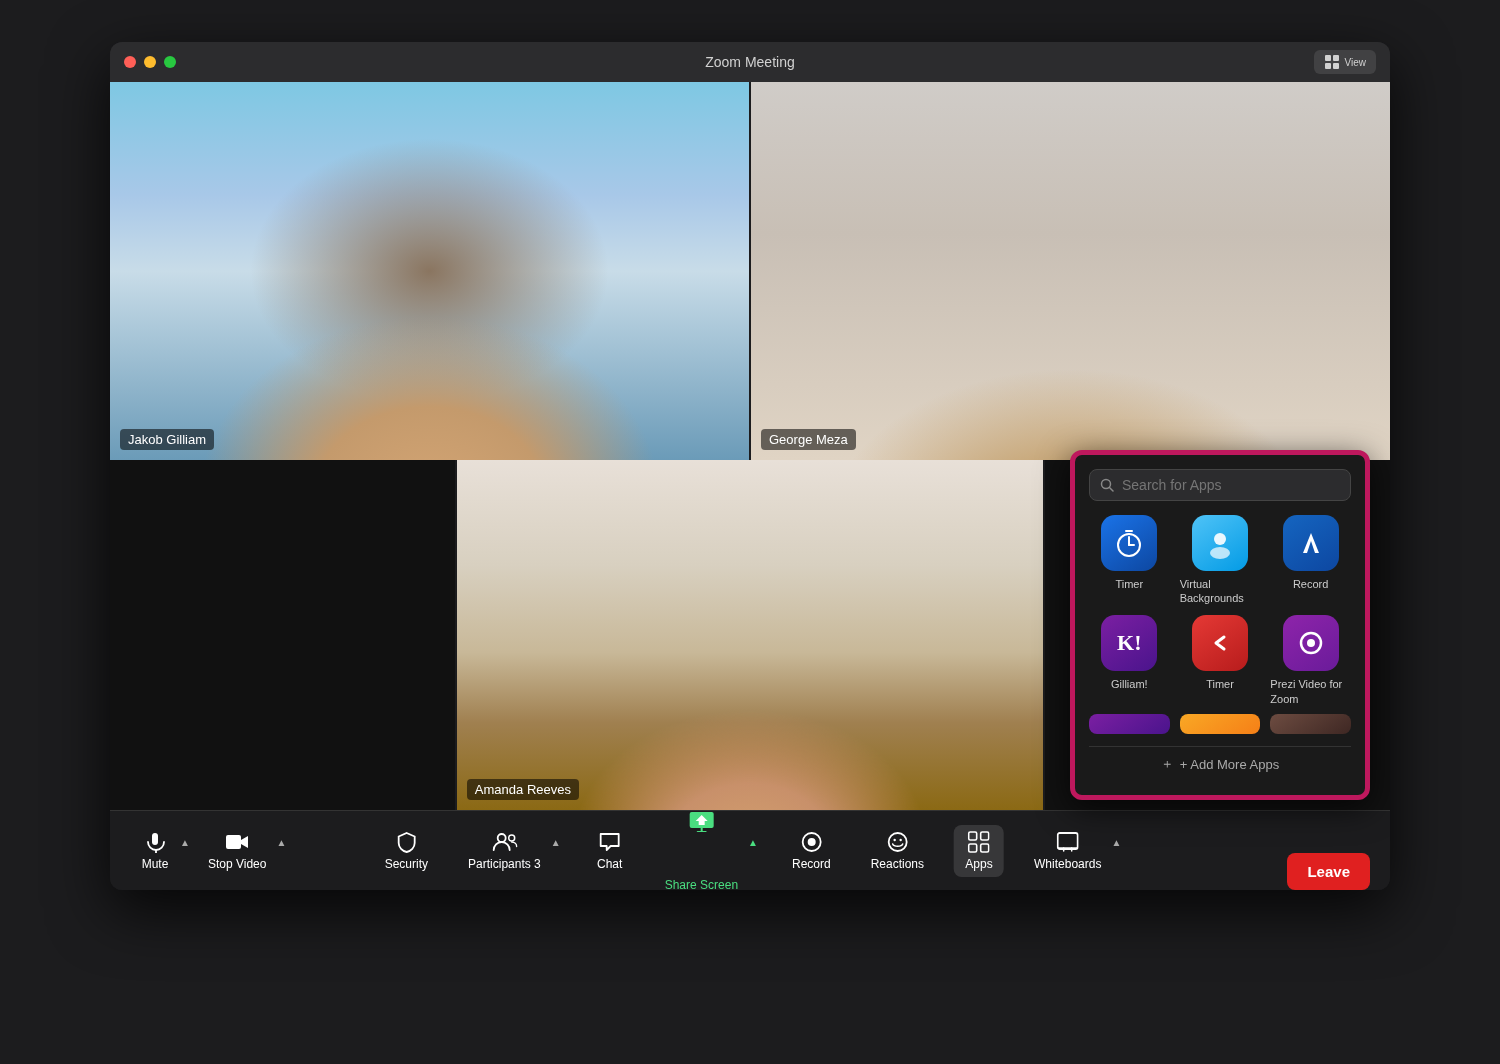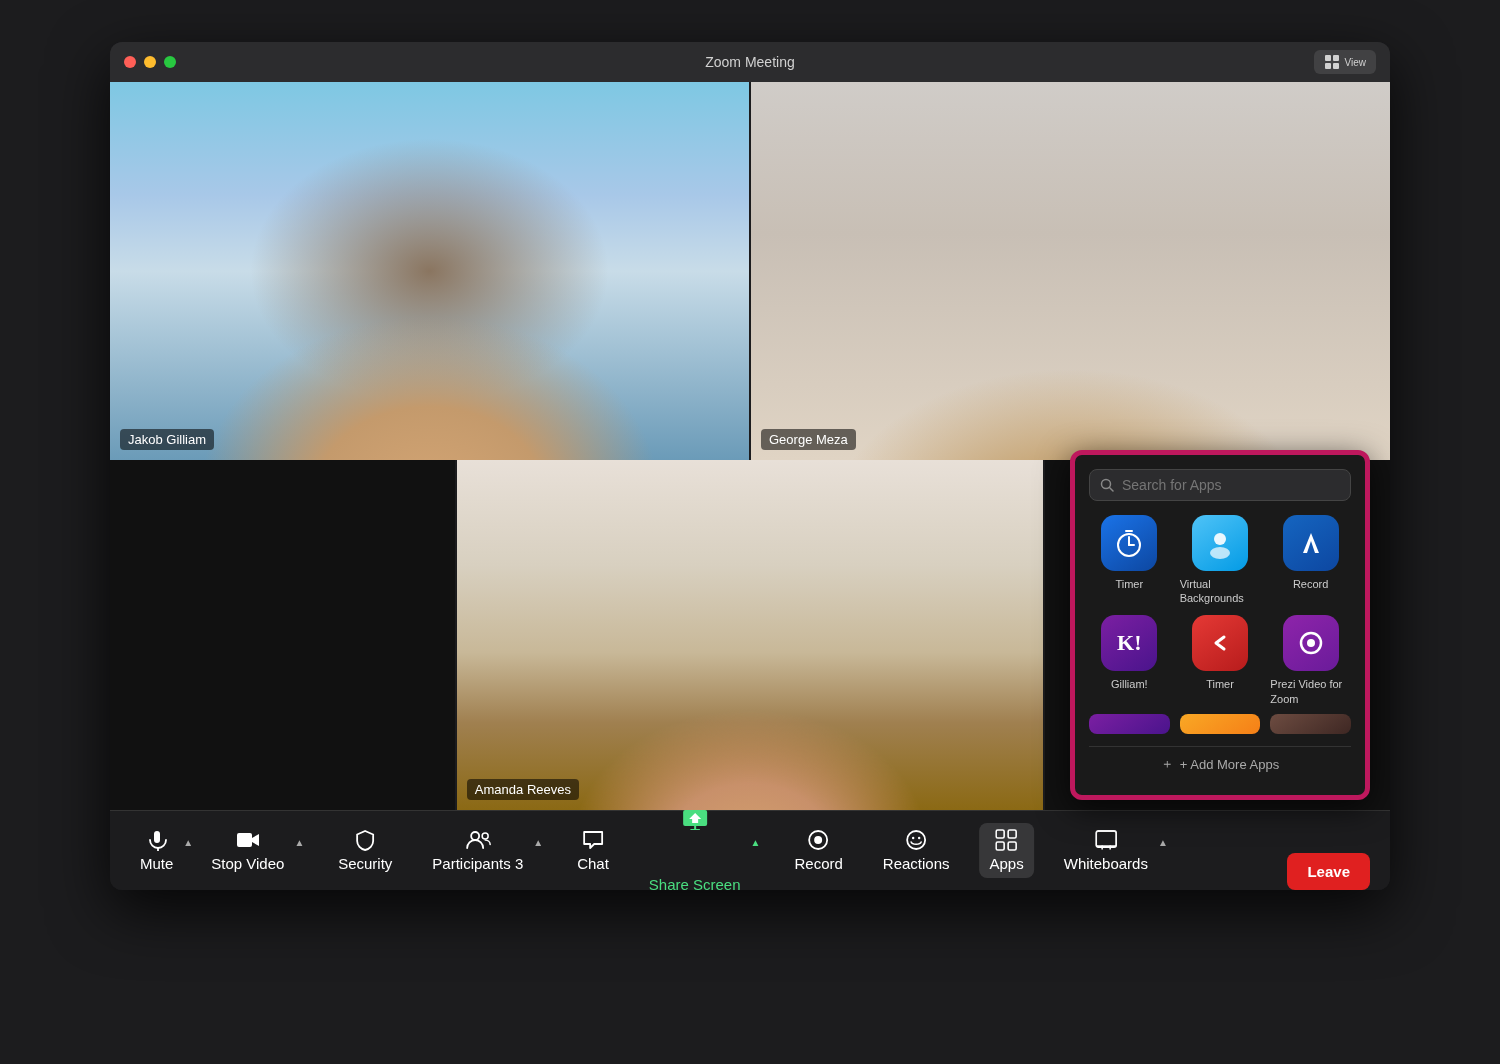--- a/index.html
+++ b/index.html
@@ -321,21 +321,21 @@
     }
 
     .tb-icon {
       font-size: 22px;
       display: flex;
       align-items: center;
       justify-content: center;
     }
 
     .tb-label {
-      font-size: 15px;
+      font-size: 12px;
       white-space: nowrap;
     }
 
     .tb-group {
       display: flex;
       align-items: center;
     }
 
     .tb-caret {
       font-size: 10px;

